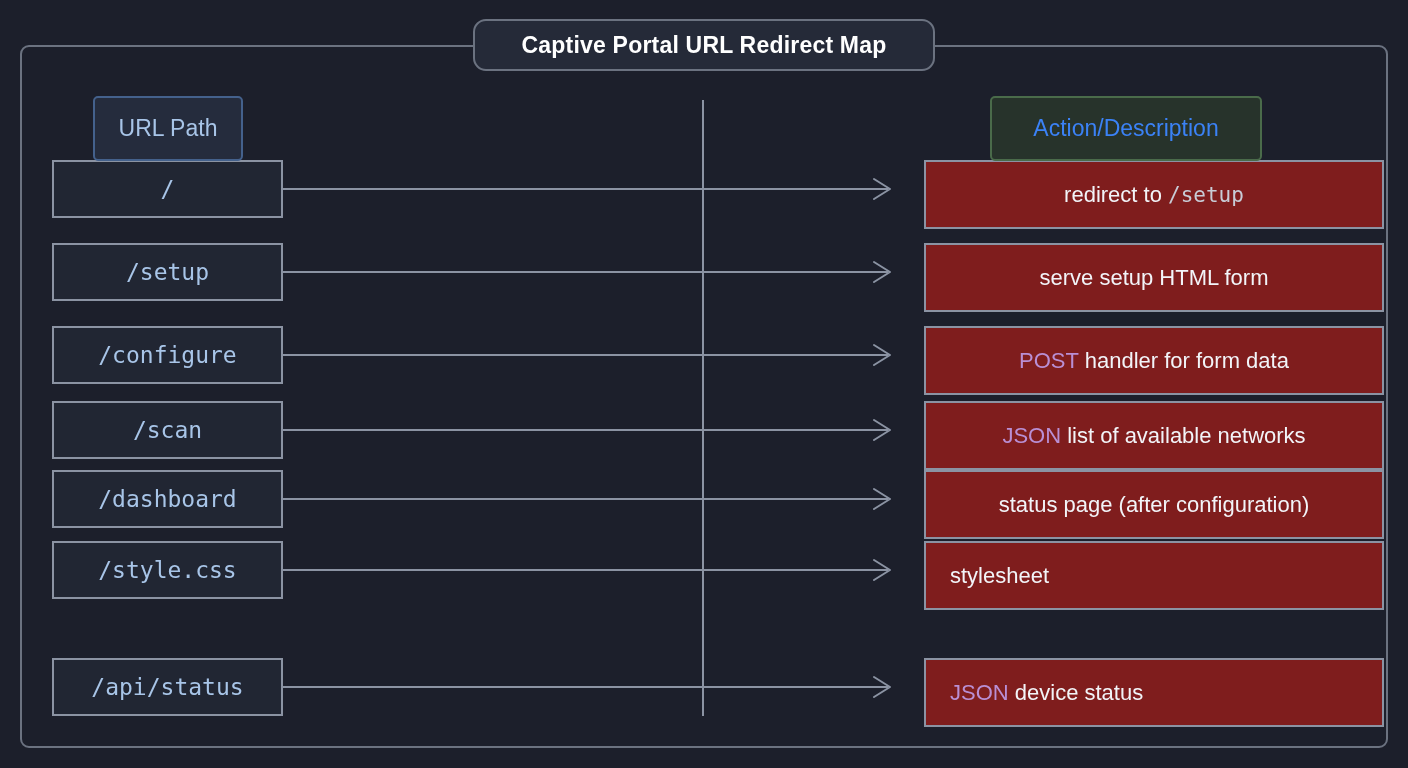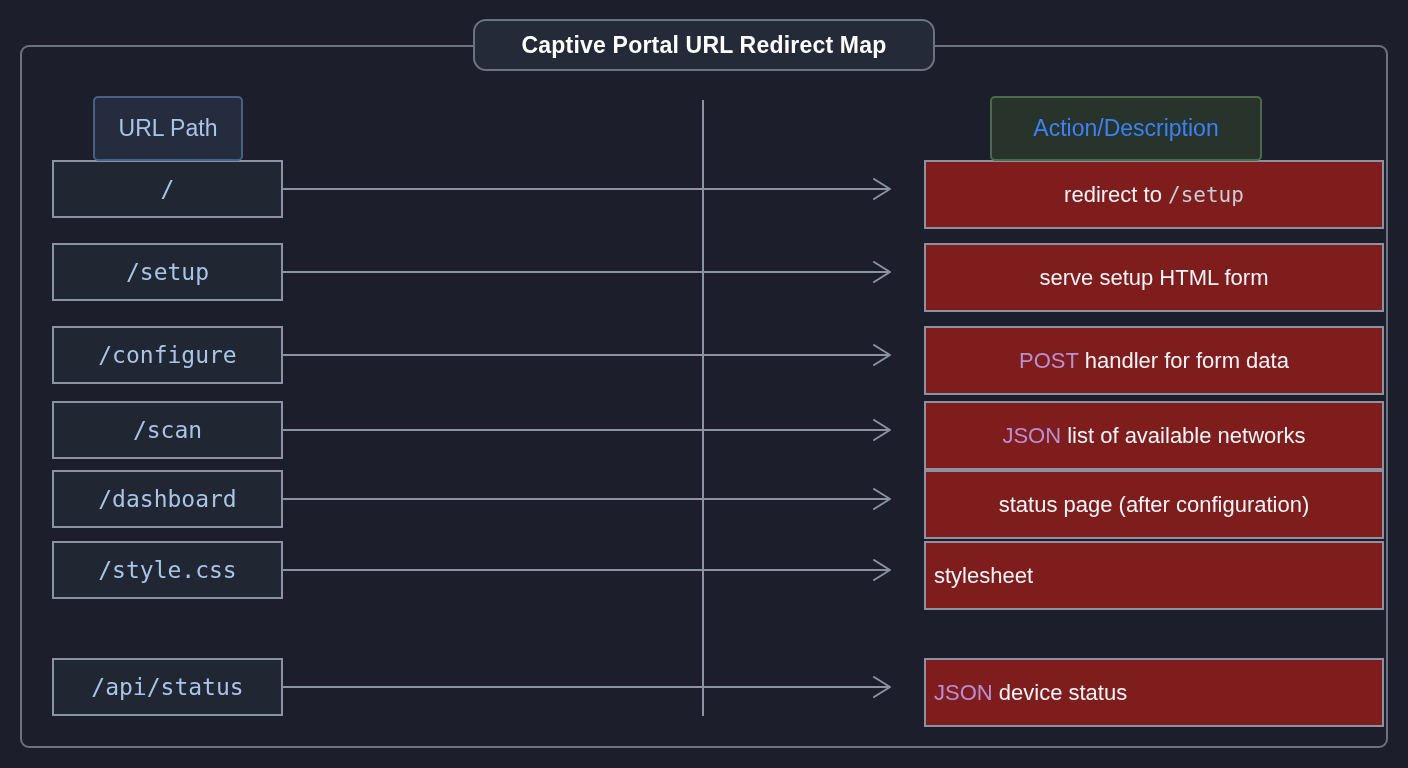--- a/index.html
+++ b/index.html
@@ -84,21 +84,21 @@
     box-sizing:border-box;
     background:#7f1d1d;
     border:2px solid #8b93a3;
     display:flex; align-items:center;
     font-size:22px;
     color:#f2f4f8;
     z-index:2;
     margin-left:29px;
   }
   .desc-box.align-center{ justify-content:center; }
-  .desc-box.align-left{ justify-content:flex-start; padding-left:8px; }
+  .desc-box.align-left{ justify-content:flex-start; padding-left:24px; }
   .desc-box .mono{
     font-family:"DejaVu Sans Mono",monospace;
     color:#c8ccd6;
     font-size:21px;
   }
   .desc-box .kw{ color:#b98fd4; }
   
   .connector{
     position:absolute;
     left:283px; top:0;

